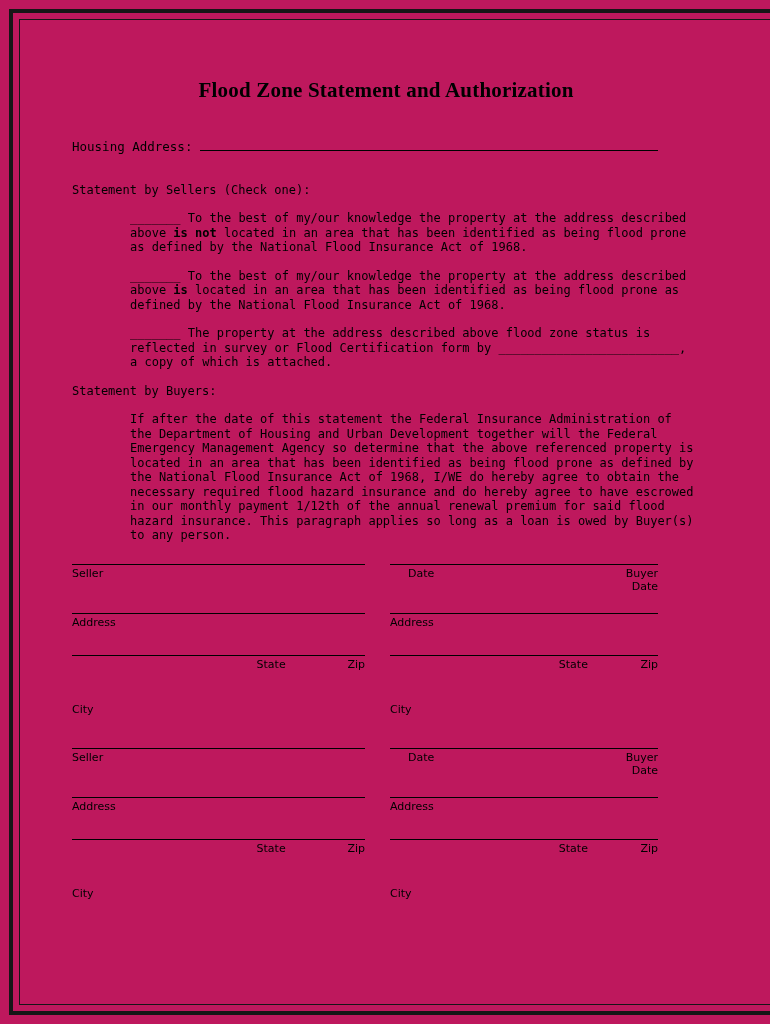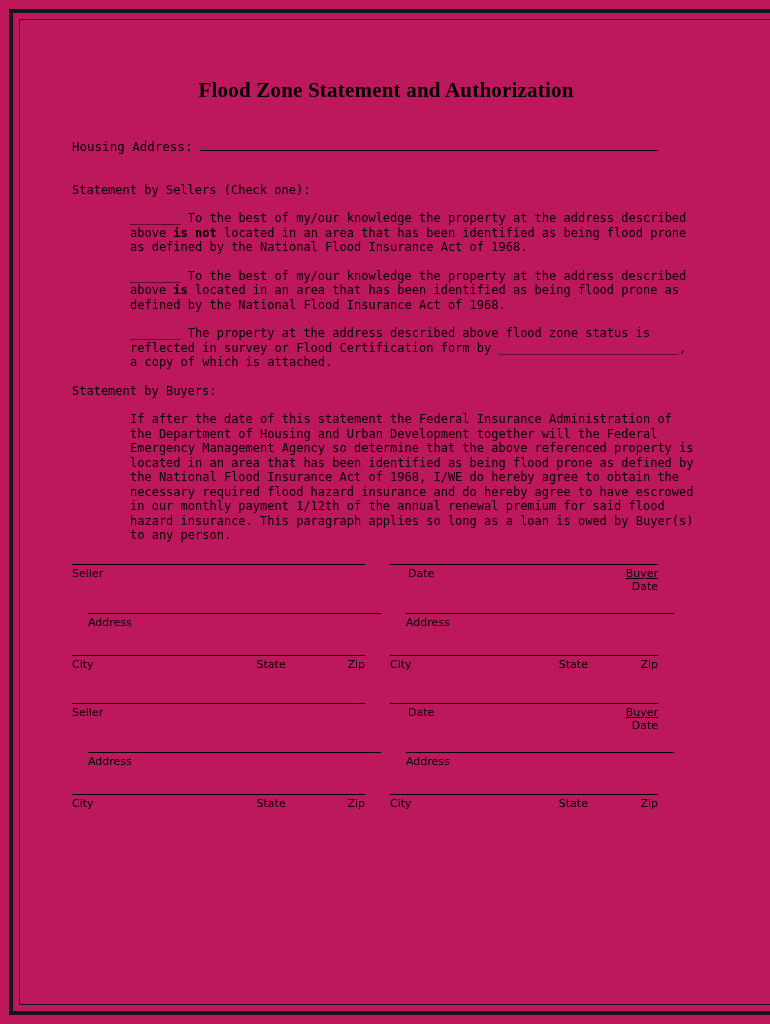--- a/index.html
+++ b/index.html
@@ -55,33 +55,33 @@
     margin-top:21px;
     font-family:"DejaVu Sans", sans-serif;
     font-size:11px; line-height:13px;
   }
   .sig-row {
     display:grid;
     grid-template-columns:293px 268px;
     column-gap:25px;
   }
   .sig-row.r1 { margin-bottom:20px; }
-  .sig-row.r2 { margin-bottom:26px;margin-left:16px; }
+  .sig-row.r2 { margin-bottom:26px; }
   .sig-row.r3 { margin-bottom:32px; }
   .sig-block.last .sig-row.r3 { margin-bottom:0; }
   .sig-line {
     border-top:1px solid #000;
     height:0; margin-bottom:2px;
   }
   .lbl-row { display:flex; }
   .lbl-row .date-lbl { padding-left:18px; }
-  .lbl-row .buyer-lbl { margin-left:auto;text-decoration:underline; }
+  .lbl-row .buyer-lbl { margin-left:auto; }
   .date2 { text-align:right; }
   .csz { display:flex; }
-  .csz .city { width:63%; }
+  .csz .city { width:63%;margin-top:45px; }
   .csz .zip { margin-left:auto;text-align:center; }
 </style>
 </head>
 <body>
 
 <div class="page">
   <div class="border-outer"></div>
   <div class="border-inner"></div>
 
   <div class="content">

